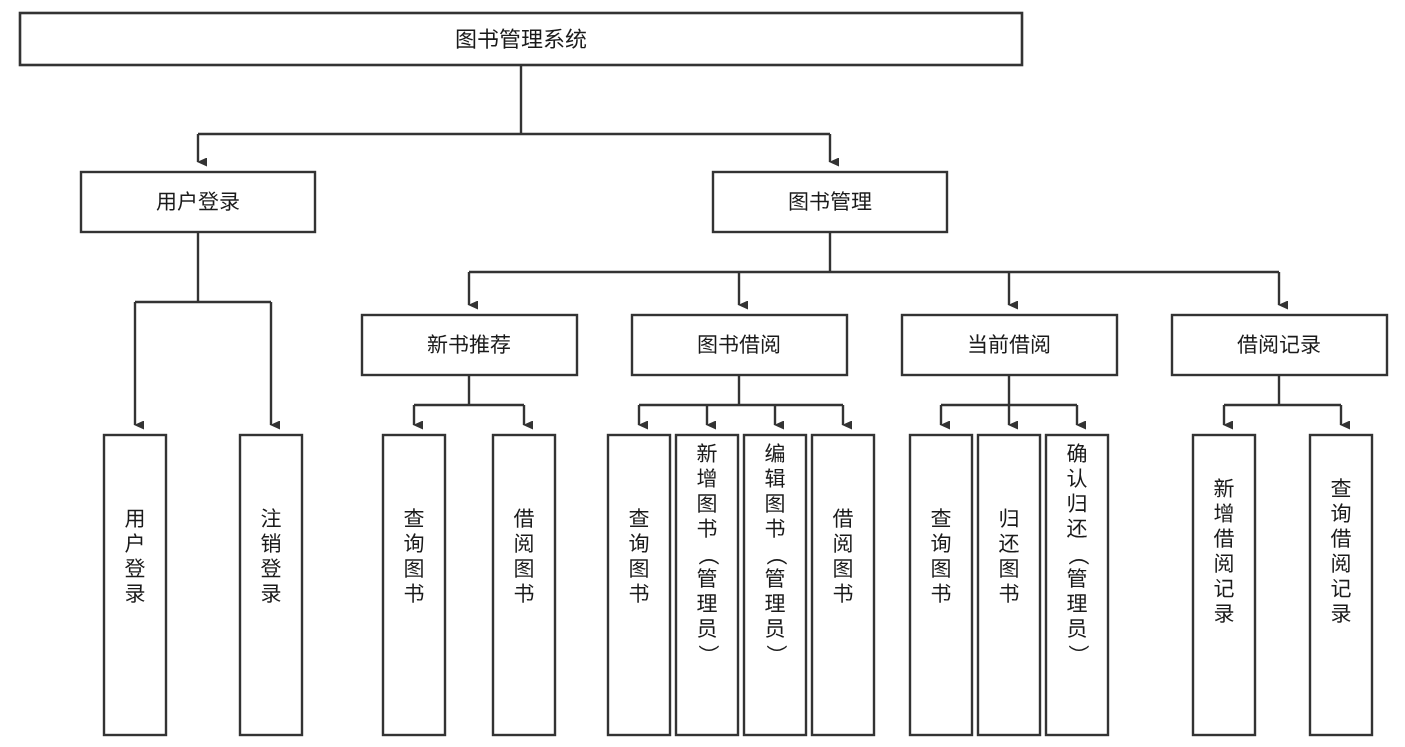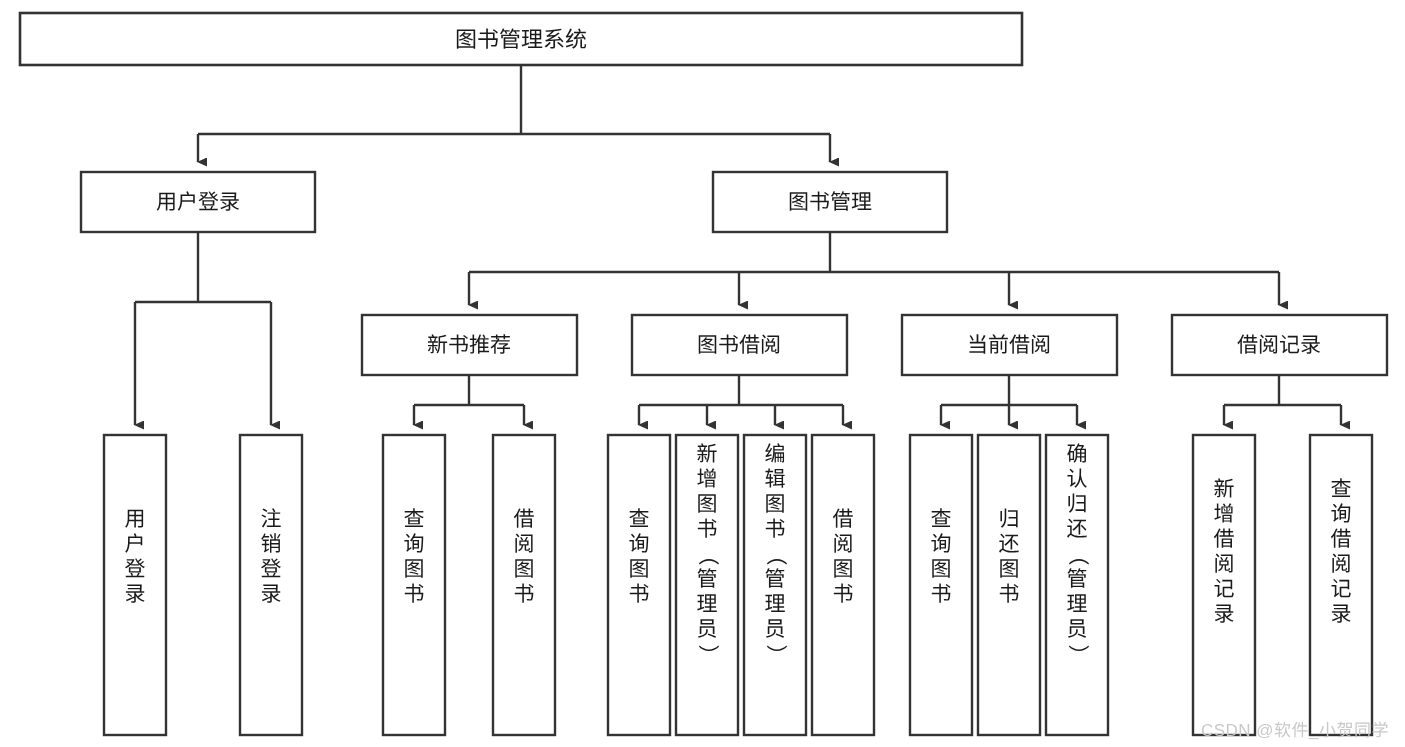--- a/index.html
+++ b/index.html
@@ -312,14 +312,13 @@
             <text class="leaf-label-glyph" x="1341" y="515">询</text>
             <text class="leaf-label-glyph" x="1341" y="540">借</text>
             <text class="leaf-label-glyph" x="1341" y="565">阅</text>
             <text class="leaf-label-glyph" x="1341" y="590">记</text>
             <text class="leaf-label-glyph" x="1341" y="615">录</text>
           </g>
       </g>
     </g>
   </svg>
 
-  <div class="watermark-text">CSDN @软件_小贺同学</div>
 </div>
 
 </body></html>

